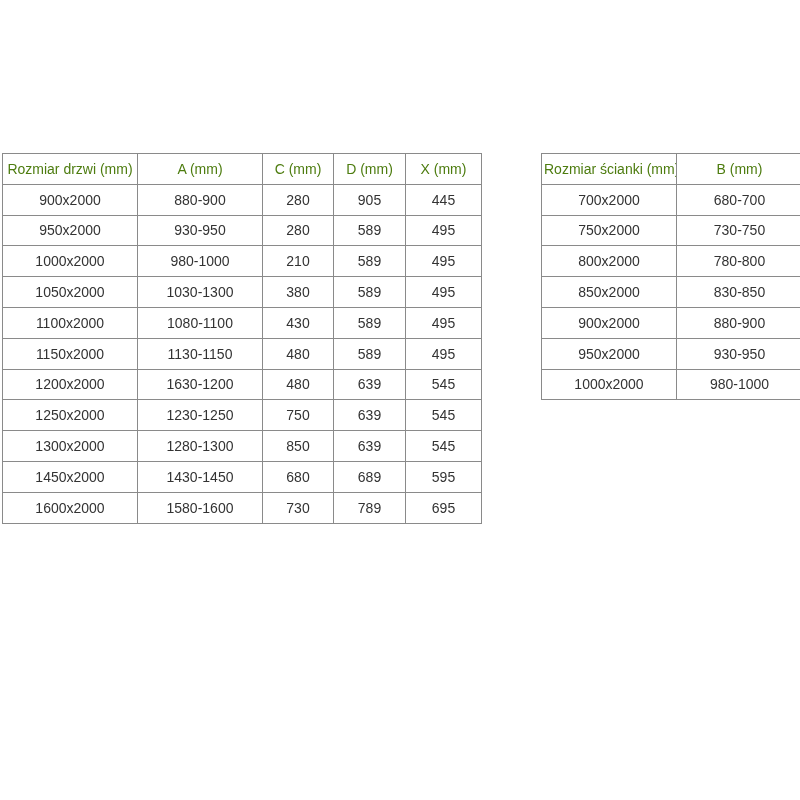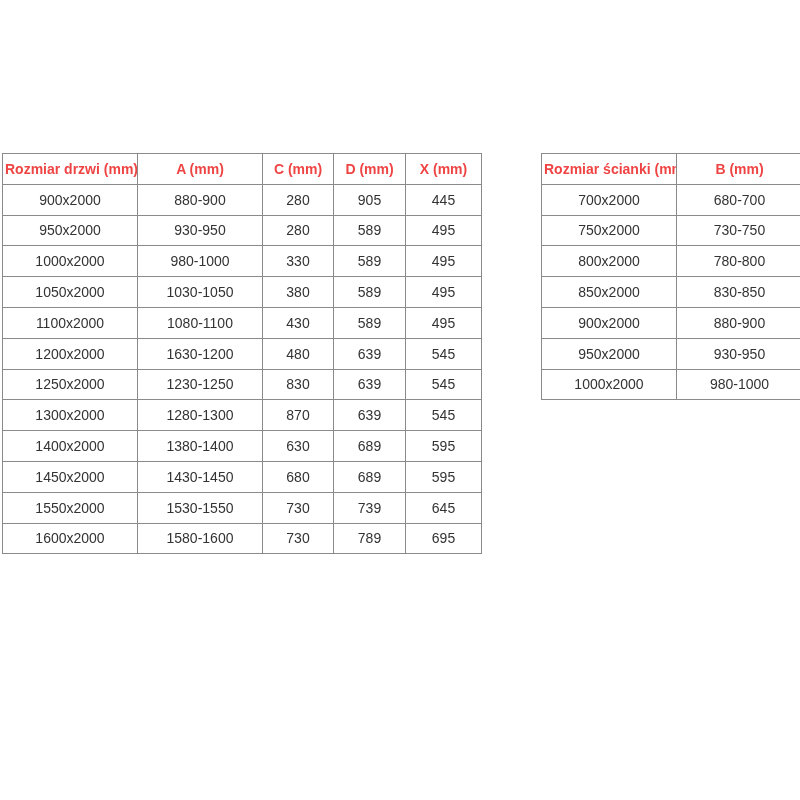--- a/index.html
+++ b/index.html
@@ -27,22 +27,22 @@
     text-align: center;
     vertical-align: middle;
     height: 29.8px;
     padding: 0 2px;
     font-size: 14px;
     line-height: 1;
     white-space: nowrap;
     overflow: hidden;
   }
   table.spec th {
-    font-weight: bold;
-    color: #ef4444;
+    font-weight: normal;
+    color: #4d7c0f;
   }
   table.spec td {
     font-weight: normal;
     color: #333333;
   }
   
   .door-table {
     left: 2px;
     top: 153px;
     width: 479px;
@@ -93,81 +93,74 @@
         <tr>
           <td>950x2000</td>
           <td>930-950</td>
           <td>280</td>
           <td>589</td>
           <td>495</td>
         </tr>
         <tr>
           <td>1000x2000</td>
           <td>980-1000</td>
-          <td>330</td>
+          <td>210</td>
           <td>589</td>
           <td>495</td>
         </tr>
         <tr>
           <td>1050x2000</td>
-          <td>1030-1050</td>
+          <td>1030-1300</td>
           <td>380</td>
           <td>589</td>
           <td>495</td>
         </tr>
         <tr>
           <td>1100x2000</td>
           <td>1080-1100</td>
           <td>430</td>
+          <td>589</td>
+          <td>495</td>
+        </tr>
+        <tr>
+          <td>1150x2000</td>
+          <td>1130-1150</td>
+          <td>480</td>
           <td>589</td>
           <td>495</td>
         </tr>
         <tr>
           <td>1200x2000</td>
           <td>1630-1200</td>
           <td>480</td>
           <td>639</td>
           <td>545</td>
         </tr>
         <tr>
           <td>1250x2000</td>
           <td>1230-1250</td>
-          <td>830</td>
+          <td>750</td>
           <td>639</td>
           <td>545</td>
         </tr>
         <tr>
           <td>1300x2000</td>
           <td>1280-1300</td>
-          <td>870</td>
+          <td>850</td>
           <td>639</td>
           <td>545</td>
-        </tr>
-        <tr>
-          <td>1400x2000</td>
-          <td>1380-1400</td>
-          <td>630</td>
-          <td>689</td>
-          <td>595</td>
         </tr>
         <tr>
           <td>1450x2000</td>
           <td>1430-1450</td>
           <td>680</td>
           <td>689</td>
           <td>595</td>
         </tr>
         <tr>
-          <td>1550x2000</td>
-          <td>1530-1550</td>
-          <td>730</td>
-          <td>739</td>
-          <td>645</td>
-        </tr>
-        <tr>
           <td>1600x2000</td>
           <td>1580-1600</td>
           <td>730</td>
           <td>789</td>
           <td>695</td>
         </tr>
       </tbody>
     </table>
 
   <table class="spec wall-table">

